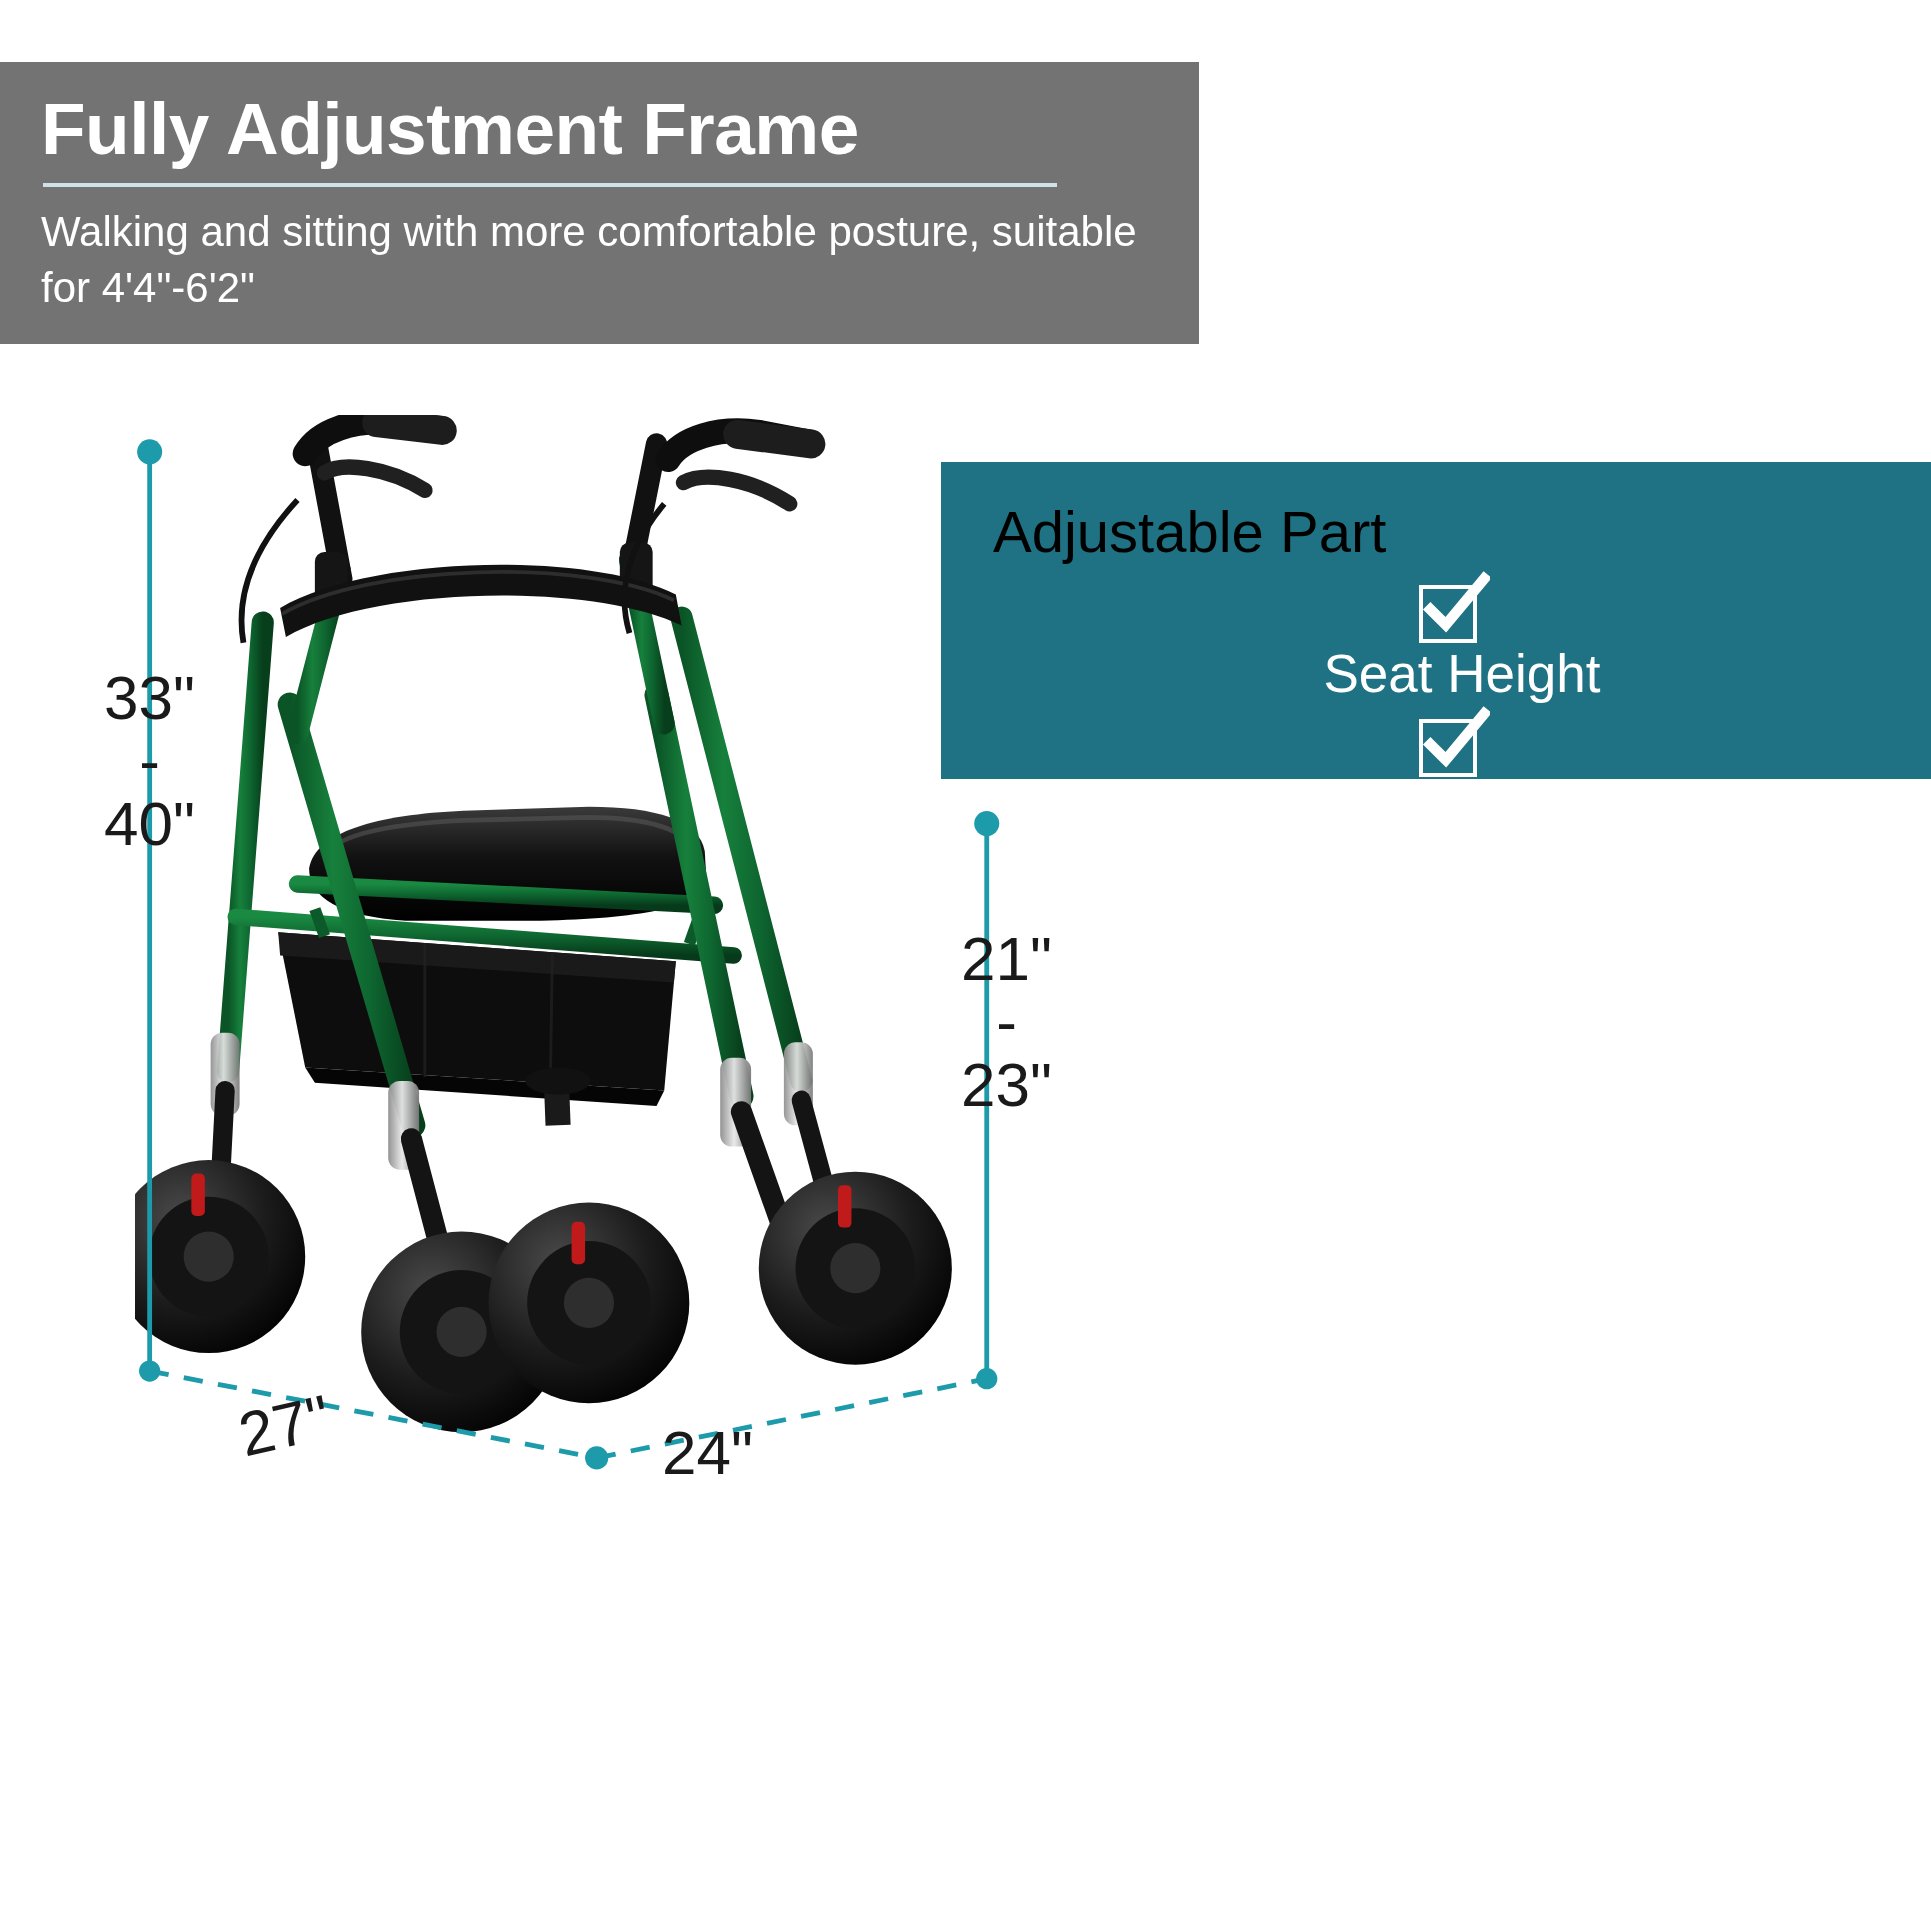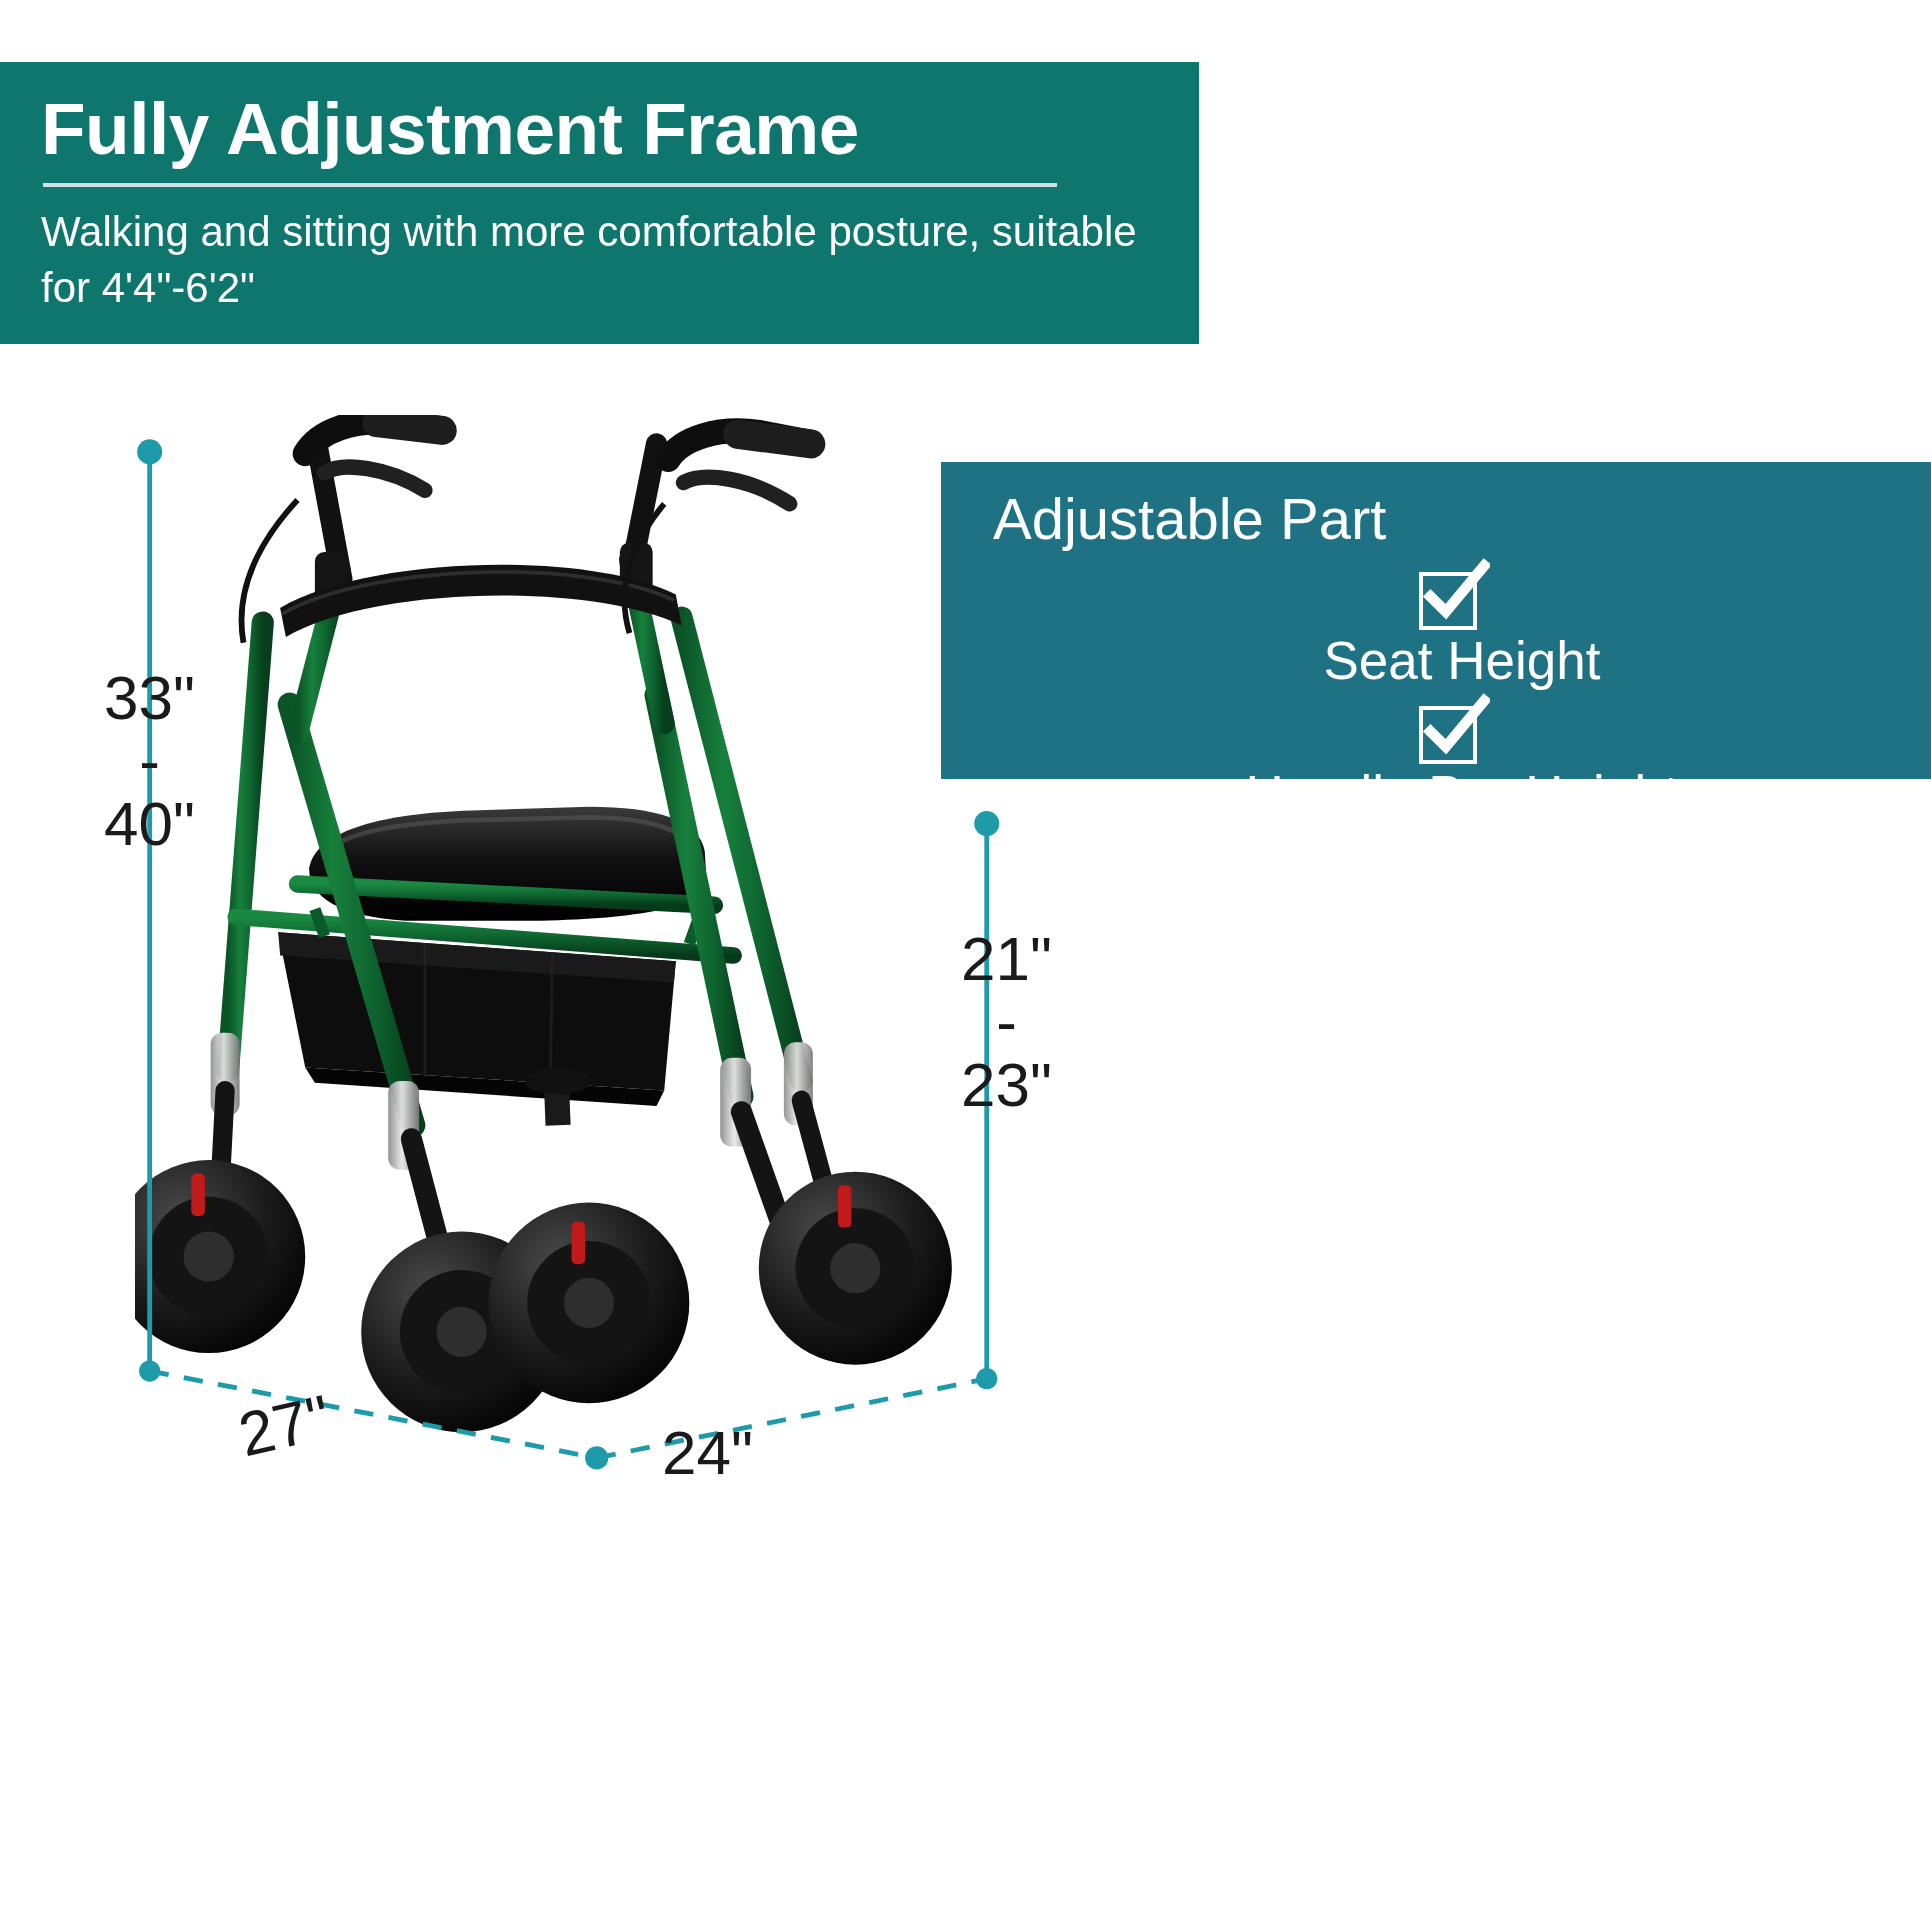--- a/index.html
+++ b/index.html
@@ -7,43 +7,43 @@
     width: 1931px; height: 1931px;
     background: #ffffff;
     font-family: "Liberation Sans", sans-serif;
     overflow: hidden;
   }
   #page { position: relative; width: 1931px; height: 1931px; background: #fff; }
 
   
   #header-banner {
     position: absolute; left: 0; top: 62px; width: 1199px; height: 282px;
-    background: #0f766e;
+    background: #737373;
     padding: 29px 0 0 41px;
   }
   #header-title {
     color: #ffffff; font-size: 73px; font-weight: 700; letter-spacing: -0.5px;
     line-height: 1.05; white-space: nowrap;
   }
   #header-rule {
     width: 1014px; height: 3.9px; background: #cfe2e6; margin: 15.4px 0 17.4px 1.9px;
   }
   #header-sub {
     color: #ffffff; font-size: 42px; font-weight: 400; line-height: 1.32;
     max-width: 1120px;
   }
 
   
   #adjust-box {
     position: absolute; left: 941px; top: 462px; width: 990px; height: 317px;
     background: #1f7283; padding: 25px 0 0 52px;
   }
   #adjust-title {
-    color: #ffffff; font-size: 58px; font-weight: 400; line-height: 1.1;
-    margin-bottom: 21px; white-space: nowrap;
+    color: #000000; font-size: 58px; font-weight: 400; line-height: 1.1;
+    margin-bottom: 21px; white-space: nowrap; margin-top: 13px;
   }
   .check-row { display: flex; align-items: center; margin-bottom: 15.4px; flex-direction: column; }
   .check-box {
     width: 58px; height: 58px; border: 4.8px solid #ffffff; position: relative;
     flex: 0 0 auto; margin-right: 29px;
   }
   .check-box svg { position: absolute; left: -5.8px; top: -17.4px; width: 73px; height: 73px; }
   .check-label { color: #ffffff; font-size: 53px; font-weight: 400; white-space: nowrap; }
   .dim-text {
     position: absolute; color: #1a1a1a; font-size: 62px; font-weight: 400;

